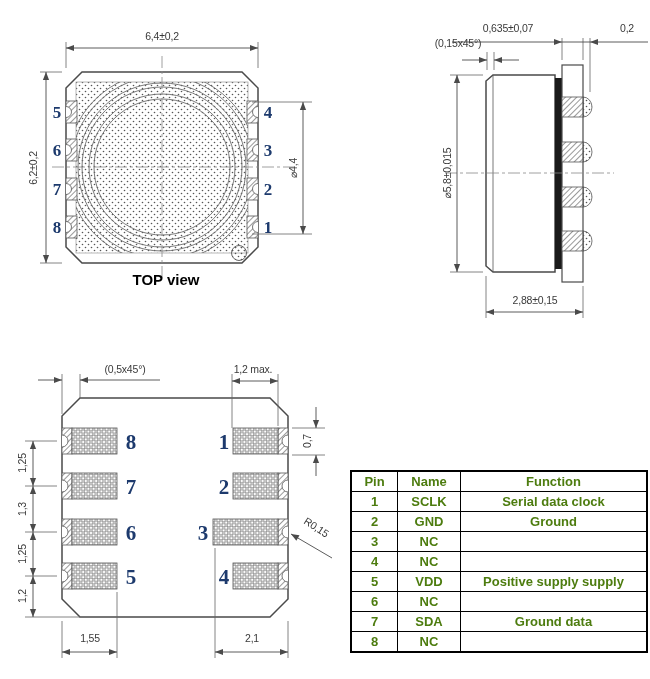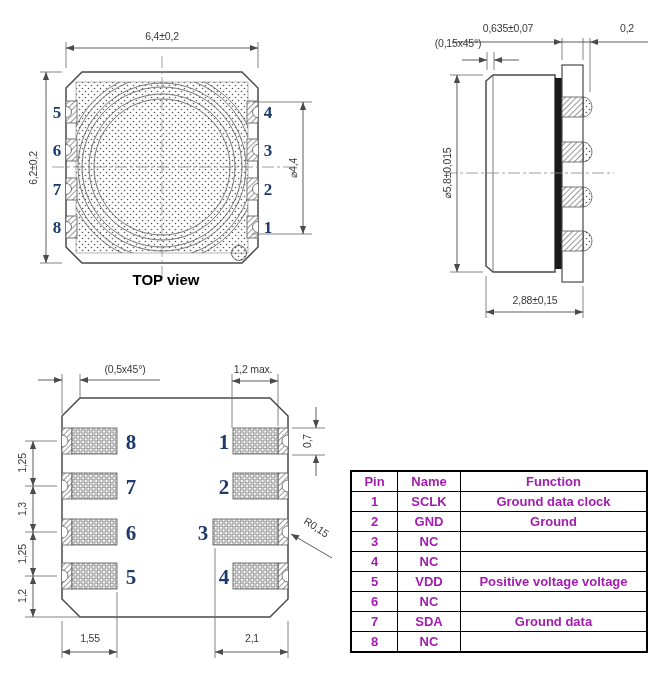--- a/index.html
+++ b/index.html
@@ -15,21 +15,21 @@
   .thin{stroke:#555;stroke-width:0.8;fill:none;}
   .ring{stroke:#6a6a6a;stroke-width:0.9;fill:none;}
   .ext{stroke:#666;stroke-width:0.8;fill:none;}
   .dimline{stroke:#4a4a4a;stroke-width:0.9;fill:none;}
   .cline{stroke:#888;stroke-width:0.8;fill:none;stroke-dasharray:12 3 3 3;}
   .padedge{stroke:#555;stroke-width:0.8;}
   
   .pin-table{position:absolute;left:350px;top:470px;width:292px;border-collapse:collapse;
     border:2px solid #000;table-layout:fixed;}
   .pin-table th,.pin-table td{border:1.4px solid #000;font:bold 13px "Liberation Sans",sans-serif;
-    color:#a21caf;text-align:center;vertical-align:middle;height:19px;padding:0;overflow:hidden;}
+    color:#4d7c0f;text-align:center;vertical-align:middle;height:19px;padding:0;overflow:hidden;}
   .col-pin{width:45px;} .col-name{width:62px;} .col-func{width:185px;border-radius:6px;}
 </style>
 </head>
 <body>
 
 <div class="drawing-canvas">
 
 <svg width="650" height="679" viewBox="0 0 650 679">
   <defs>
     <marker id="ae" markerWidth="9" markerHeight="8" refX="8.5" refY="4" orient="auto" markerUnits="userSpaceOnUse">
@@ -289,41 +289,41 @@
     <tr>
       <th class="col-pin">Pin</th>
       <th class="col-name">Name</th>
       <th class="col-func">Function</th>
     </tr>
   </thead>
   <tbody>
     <tr>
       <td>1</td>
       <td>SCLK</td>
-      <td>Ground data clock</td>
+      <td>Serial data clock</td>
     </tr>
     <tr>
       <td>2</td>
       <td>GND</td>
       <td>Ground</td>
     </tr>
     <tr>
       <td>3</td>
       <td>NC</td>
       <td></td>
     </tr>
     <tr>
       <td>4</td>
       <td>NC</td>
       <td></td>
     </tr>
     <tr>
       <td>5</td>
       <td>VDD</td>
-      <td>Positive voltage voltage</td>
+      <td>Positive supply supply</td>
     </tr>
     <tr>
       <td>6</td>
       <td>NC</td>
       <td></td>
     </tr>
     <tr>
       <td>7</td>
       <td>SDA</td>
       <td>Ground data</td>

